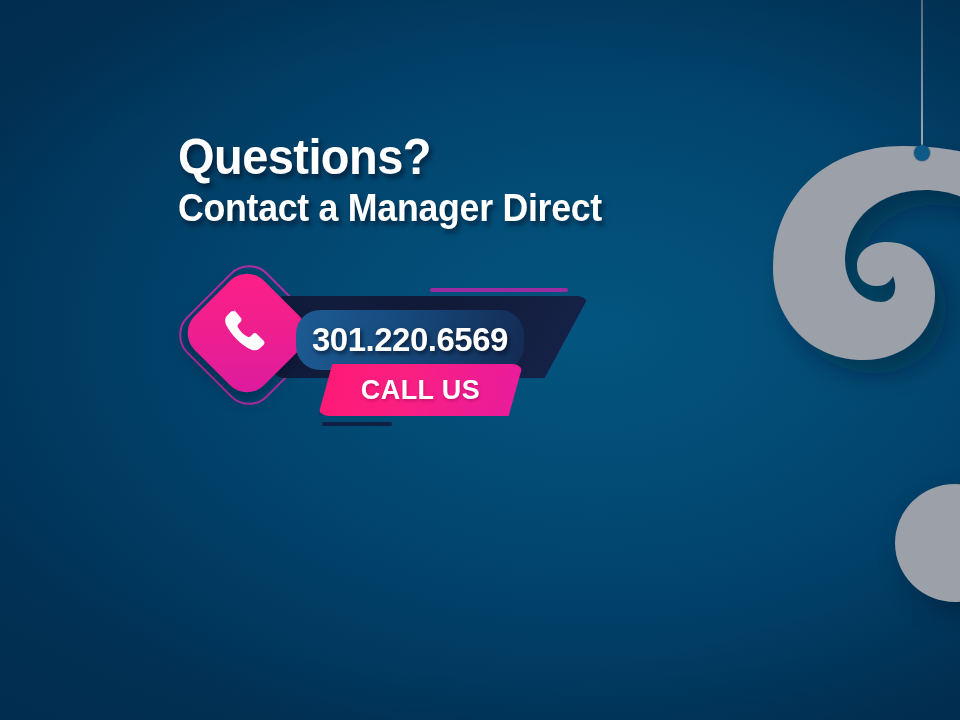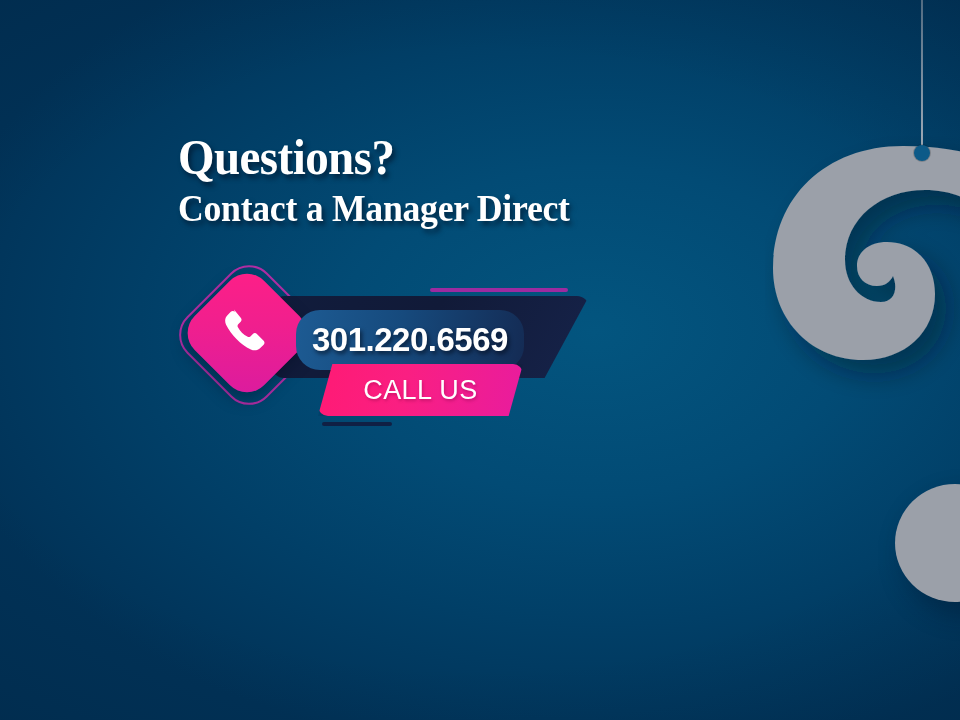--- a/index.html
+++ b/index.html
@@ -76,21 +76,20 @@
     box-shadow: 10px 12px 26px rgba(0,18,40,0.42);
     z-index: 2;
   }
 
   
   .headline {
     position: absolute;
     left: 178px;
     top: 131px;
     z-index: 6;
-    font-family: Liberation Serif, serif;
   }
   .h-title {
     font-size: 50px;
     line-height: 1.06;
     font-weight: 700;
     color: #ffffff;
     letter-spacing: -0.6px;
     text-shadow: 3px 4px 5px rgba(0,10,25,0.55);
     transform: scaleX(0.94);
     transform-origin: left center;
@@ -204,21 +203,21 @@
     border-radius: 10px;
     clip-path: polygon(7% 0, 100% 0, 93% 100%, 0 100%);
     display: flex;
     align-items: center;
     justify-content: center;
     z-index: 6;
     box-shadow: 3px 5px 14px rgba(0,10,30,0.3);
   }
   .call-btn-label {
     font-size: 27px;
-    font-weight: 400;
+    font-weight: 700;
     color: #ffffff;
     letter-spacing: 0.4px;
     text-shadow: 1px 2px 3px rgba(120,0,60,0.35);
   }
 
   .under-line {
     position: absolute;
     left: 136px;
     top: 150px;
     width: 70px;

